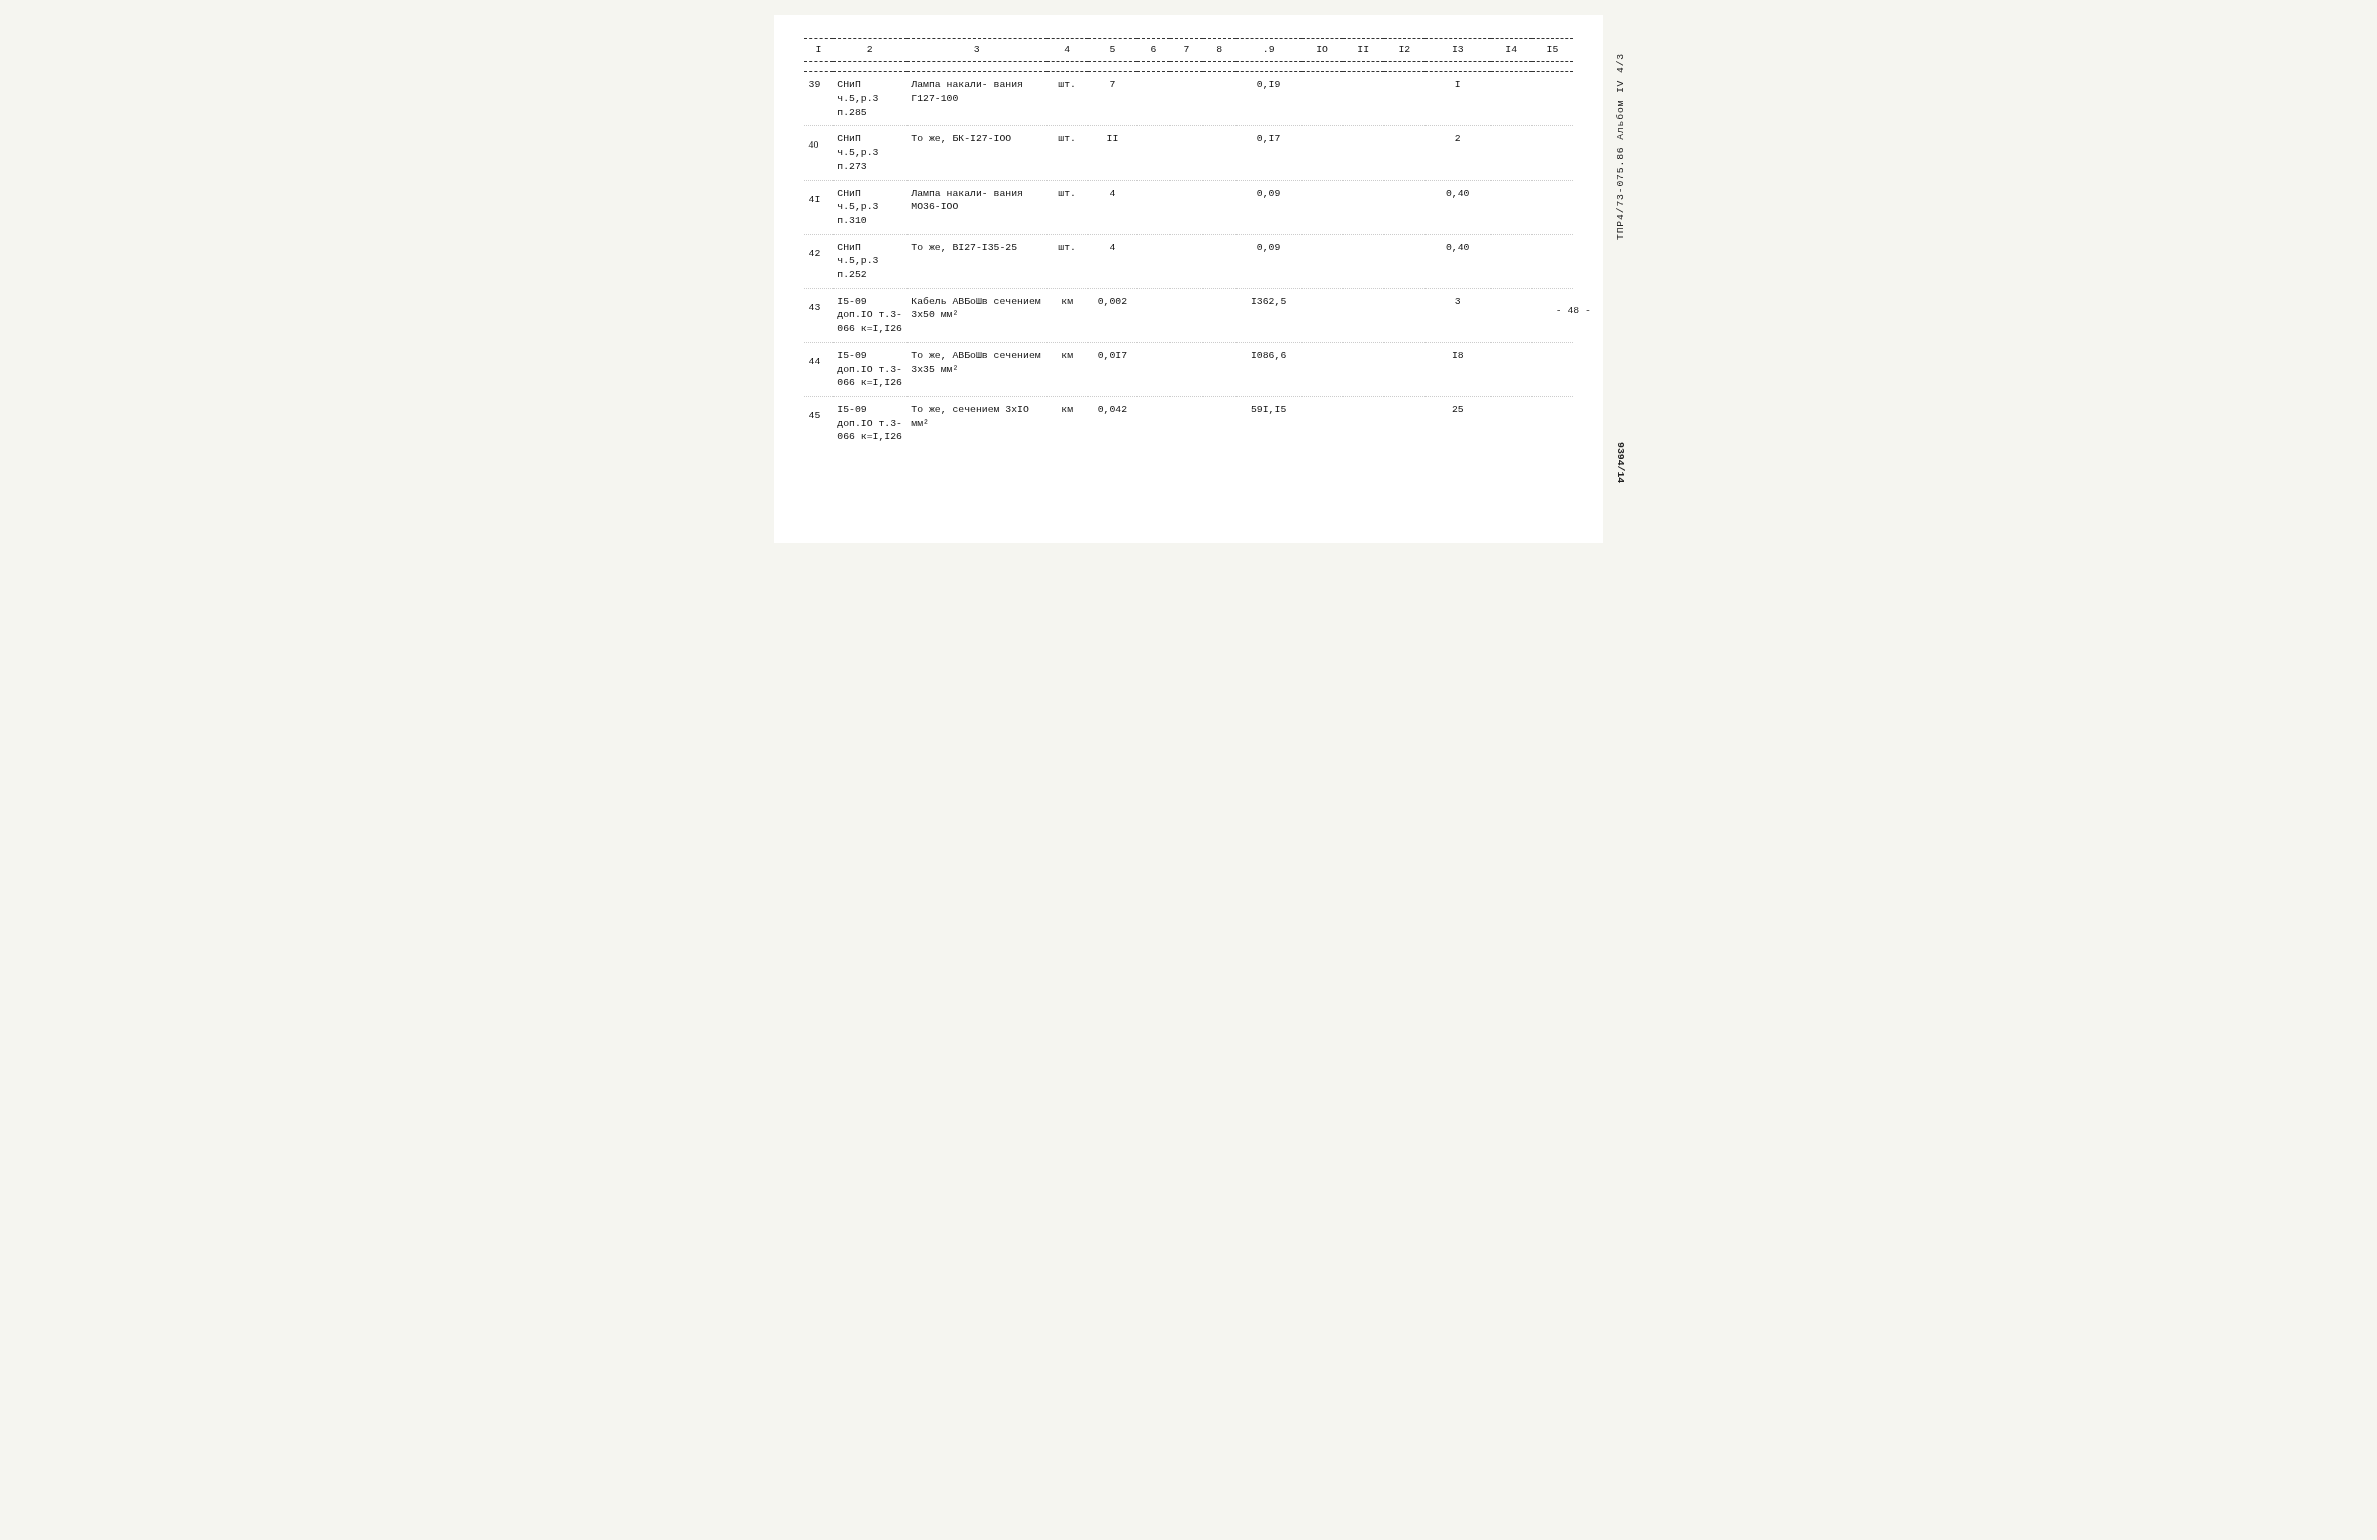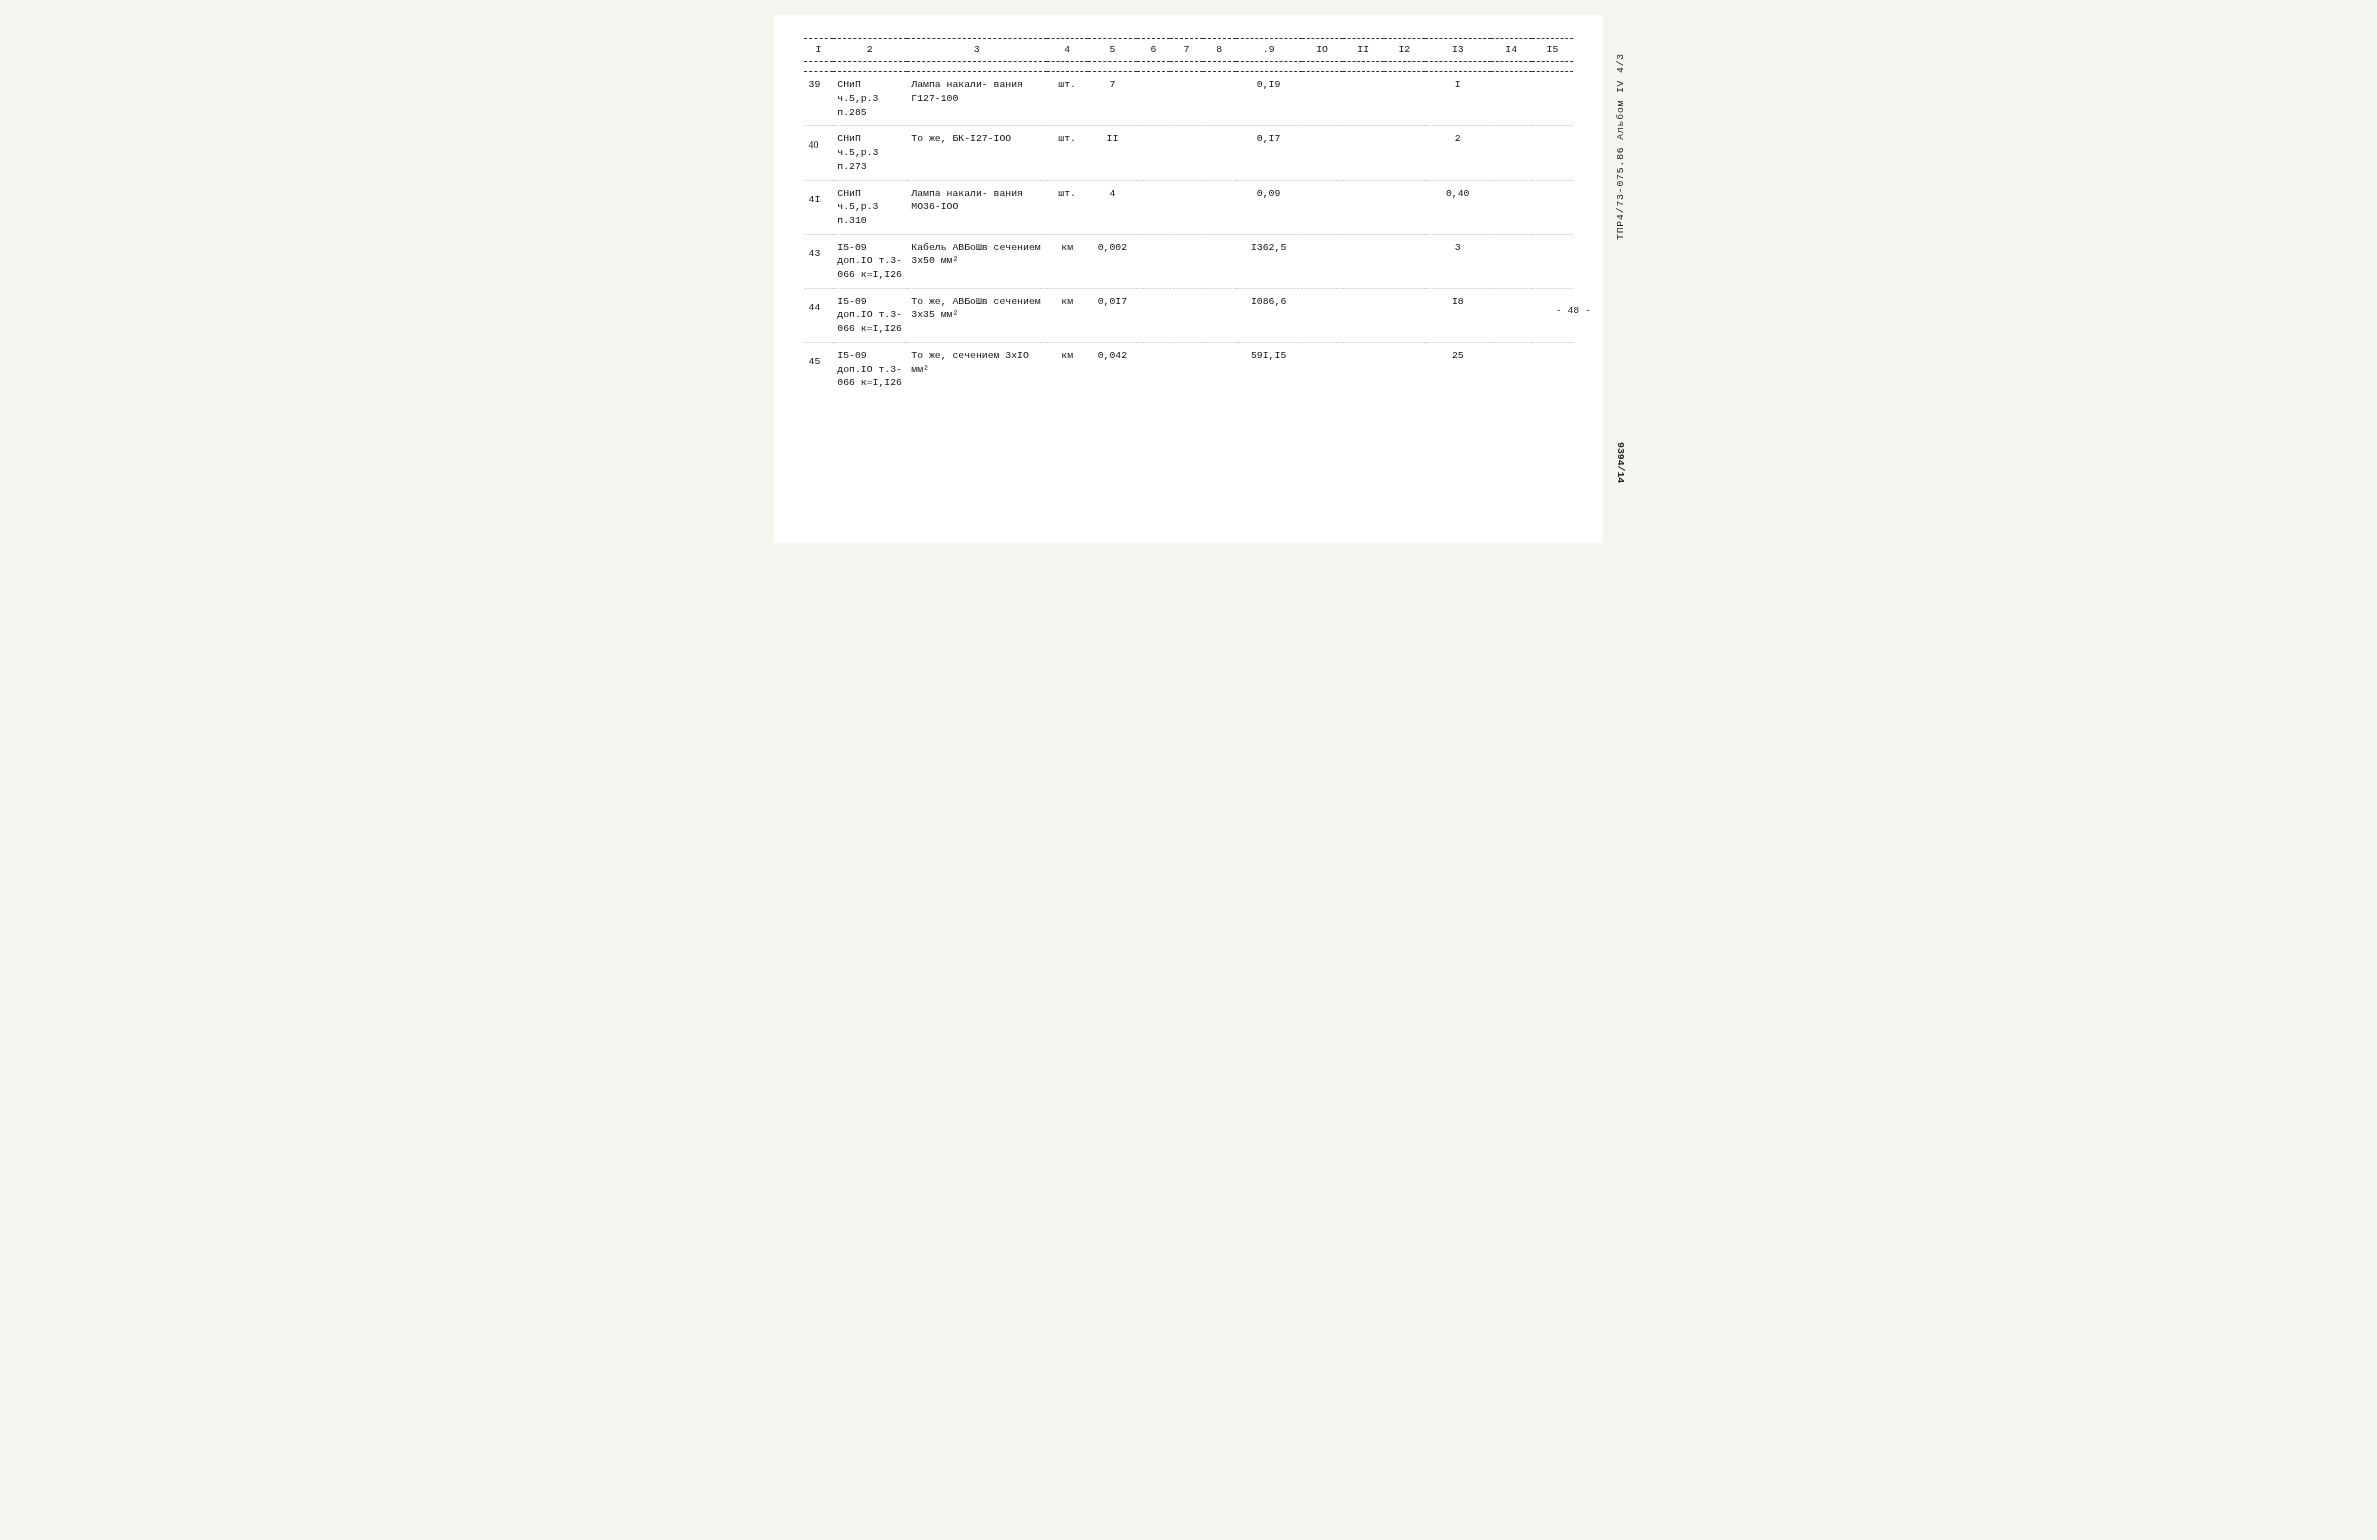--- a/index.html
+++ b/index.html
@@ -187,20 +187,37 @@
           <td class="center"></td>
           <td class="center">0,09</td>
           <td class="center"></td>
           <td class="center"></td>
           <td class="center"></td>
           <td class="center">0,40</td>
           <td class="center"></td>
           <td class="center"></td>
         </tr>
         <tr class="data-row" style="border-bottom: 0.8px dotted rgb(204, 204, 204);">
+          <td style="padding-top: 12px;">42</td>
+          <td>СНиП ч.5,р.3 п.252</td>
+          <td>То же, BI27-I35-25</td>
+          <td class="center">шт.</td>
+          <td class="center">4</td>
+          <td class="center"></td>
+          <td class="center"></td>
+          <td class="center"></td>
+          <td class="center">0,09</td>
+          <td class="center"></td>
+          <td class="center"></td>
+          <td class="center"></td>
+          <td class="center">0,40</td>
+          <td class="center"></td>
+          <td class="center"></td>
+        </tr>
+        <tr class="data-row" style="border-bottom: 0.8px dotted rgb(204, 204, 204);">
           <td style="padding-top: 12px; margin-left: 48px;">43</td>
           <td>I5-09 доп.IO т.3-066 к=I,I26</td>
           <td>Кабель АВБоШв сечением 3х50 мм²</td>
           <td class="center">км</td>
           <td class="center">0,002</td>
           <td class="center"></td>
           <td class="center"></td>
           <td class="center"></td>
           <td class="center">I362,5</td>
           <td class="center"></td>

